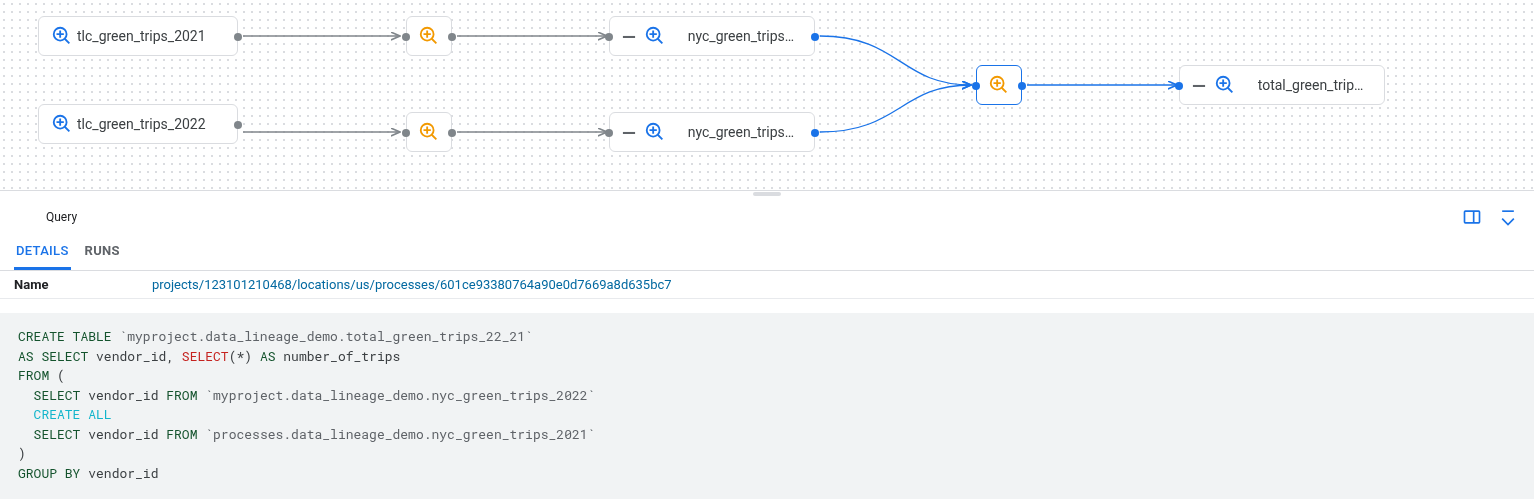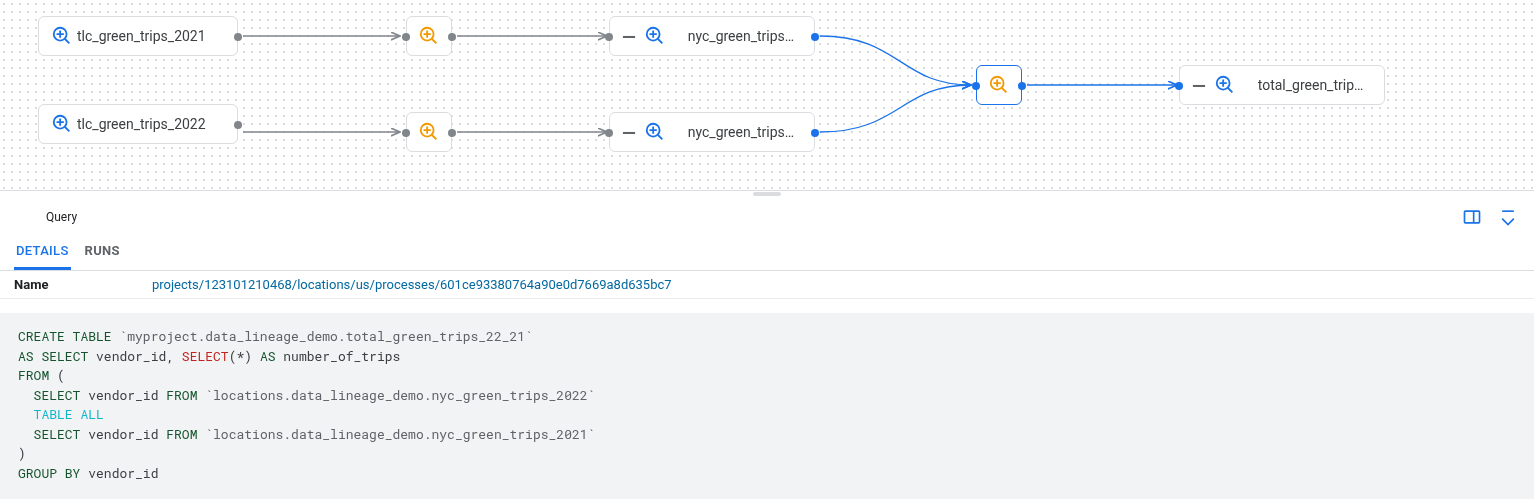--- a/index.html
+++ b/index.html
@@ -215,17 +215,17 @@
 <div class="kv">
   <div class="kv-row">
     <div class="kv-key">Name</div>
     <div class="kv-val">projects/123101210468/locations/us/processes/601ce93380764a90e0d7669a8d635bc7</div>
   </div>
 </div>
 
 <div class="sql-block"><span class="kw-blue">CREATE TABLE</span> <span class="str">`myproject.data_lineage_demo.total_green_trips_22_21`</span>
 <span class="kw-blue">AS</span> <span class="kw-blue">SELECT</span><span> vendor_id, </span><span class="kw-mag">SELECT</span><span>(*) </span><span class="kw-blue">AS</span><span> number_of_trips</span>
 <span class="kw-blue">FROM</span><span> (</span>
-  <span class="kw-blue">SELECT</span><span> vendor_id </span><span class="kw-blue">FROM</span><span class="str"> `locations.data_lineage_demo.nyc_green_trips_2022`</span>
-  <span class="kw-teal">TABLE ALL</span>
-  <span class="kw-blue">SELECT</span><span> vendor_id </span><span class="kw-blue">FROM</span><span class="str"> `locations.data_lineage_demo.nyc_green_trips_2021`</span>
+  <span class="kw-blue">SELECT</span><span> vendor_id </span><span class="kw-blue">FROM</span><span class="str"> `myproject.data_lineage_demo.nyc_green_trips_2022`</span>
+  <span class="kw-teal">CREATE ALL</span>
+  <span class="kw-blue">SELECT</span><span> vendor_id </span><span class="kw-blue">FROM</span><span class="str"> `processes.data_lineage_demo.nyc_green_trips_2021`</span>
 <span>)</span>
 <span class="kw-blue">GROUP BY</span><span> vendor_id</span></div>
 
 </body></html>

